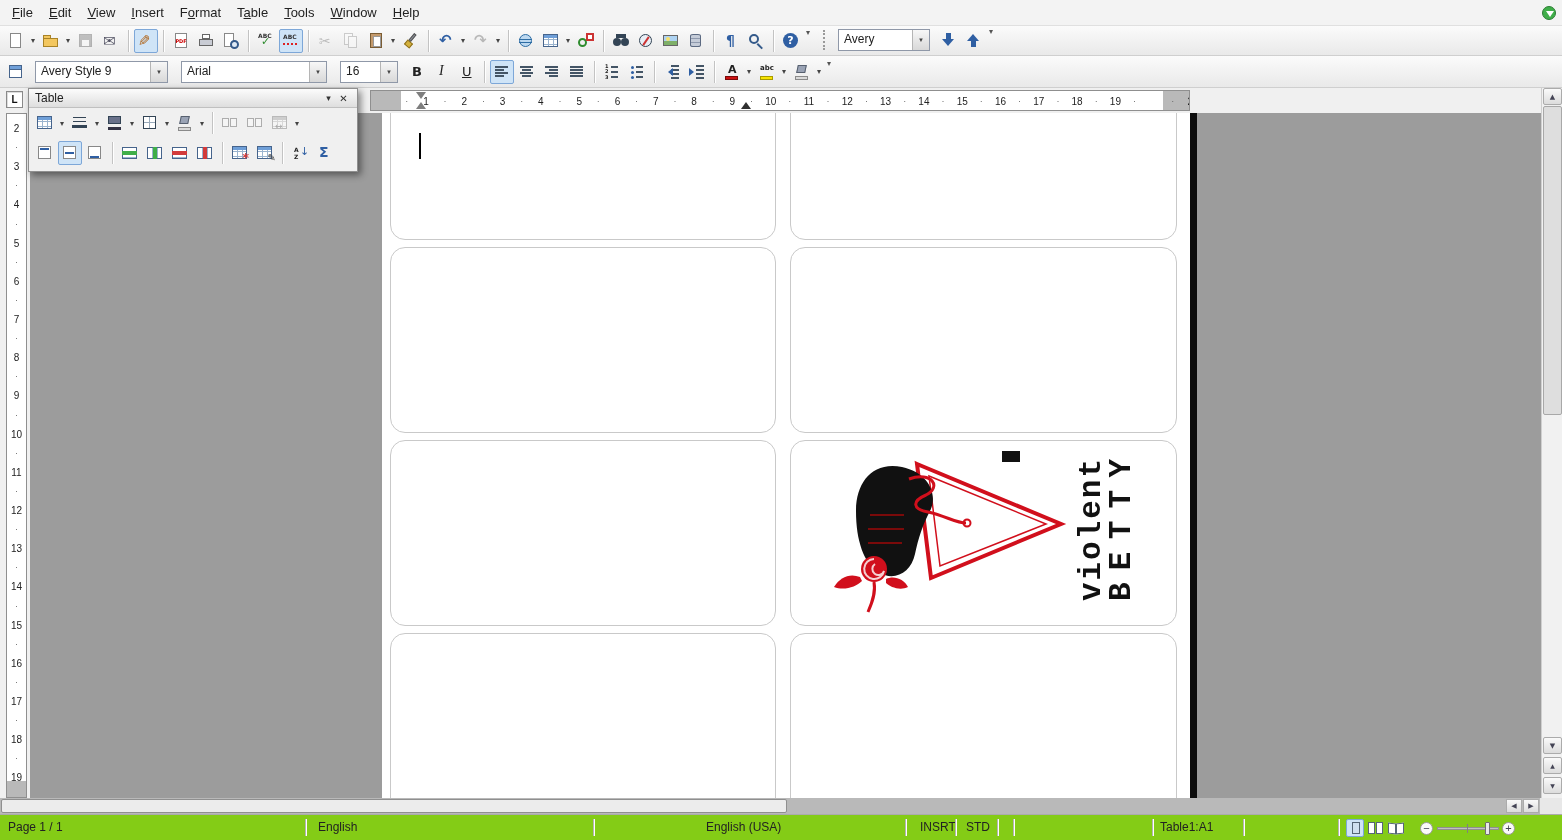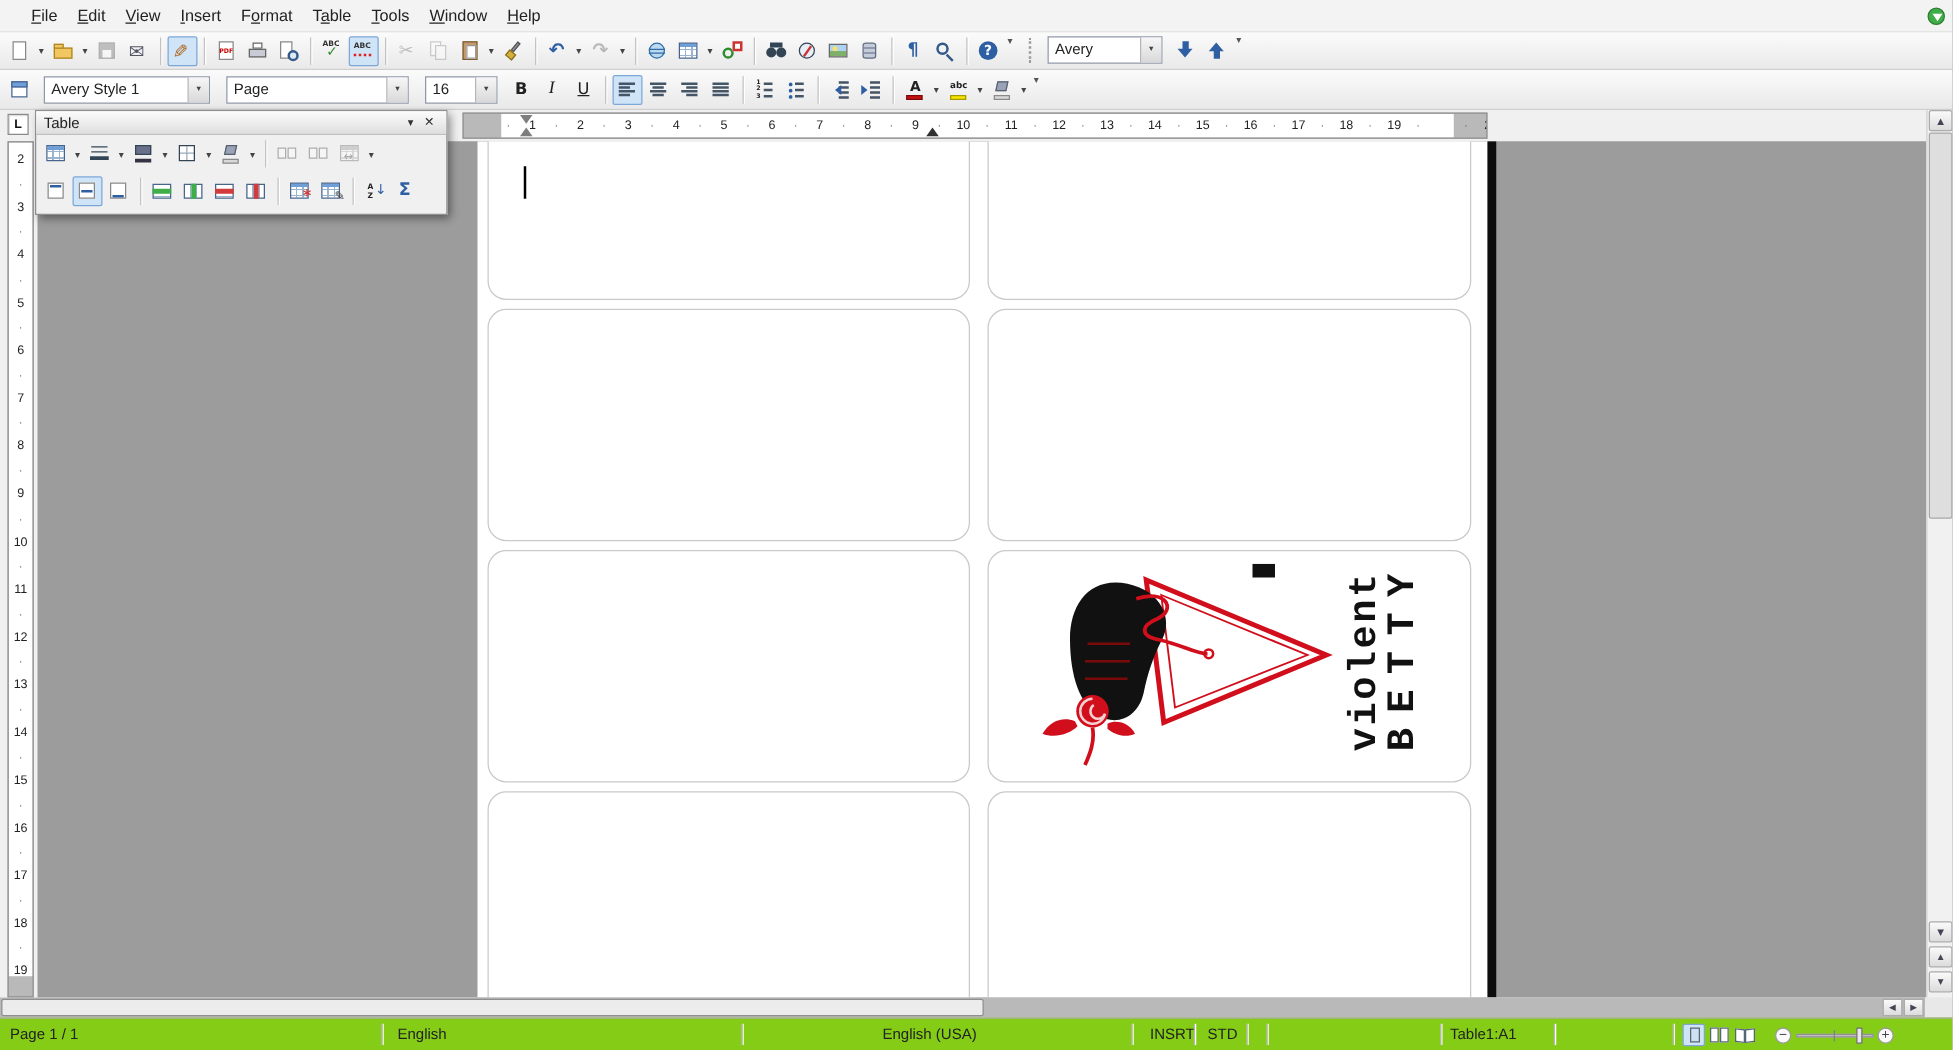--- a/index.html
+++ b/index.html
@@ -1,21 +1,21 @@
 <!DOCTYPE html>
 <html><head>
 <meta charset="utf-8">
 <style>
   html,body{margin:0;padding:0}
   body{width:1562px;height:840px;position:relative;overflow:hidden;background:#f0f0f0;
        font-family:"Liberation Sans",sans-serif;font-size:13px;color:#222;-webkit-font-smoothing:antialiased}
   [data-interactable]{box-sizing:border-box}
 
   
-  #menubar{position:absolute;left:0;top:0;width:100%;height:26px;background:#f3f3f3;border-bottom:1px solid #e0e0e0;display:flex;align-items:center;padding-left:17px}
+  #menubar{position:absolute;left:0;top:0;width:100%;height:26px;background:#f3f3f3;border-bottom:1px solid #e0e0e0;display:flex;align-items:center;padding-left:4px}
   .menu-item{padding:4px 8px;cursor:default}
   .menu-item .u{text-decoration:underline}
   #update-icon{position:absolute;right:6px;top:6px;width:14px;height:14px;border-radius:50%;background:#3fae49;border:1px solid #2c7d34}
   #update-icon::before{content:"";position:absolute;left:3px;top:4px;border:4px solid transparent;border-top:6px solid #fff}
 
   .toolbar{position:absolute;left:0;width:100%;background:linear-gradient(#fbfbfb,#e9e9e9);border-bottom:1px solid #cfcfcf}
   #stdbar{top:26px;height:30px}
   #fmtbar{top:56px;height:32px}
   .bar-items{display:flex;align-items:center;height:100%;padding:0 4px;gap:1px}
 
@@ -339,25 +339,25 @@
       </div>
   </div>
 </div>
 
 <div id="fmtbar" class="toolbar" data-interactable="false">
   <div id="fmt-items" class="bar-items" data-interactable="false">
       <div class="tb-btn" data-interactable="true">
         <span class="icon i-styles" data-interactable="false"></span>
       </div>
       <div class="combo" data-interactable="true" style="width: 133px;">
-        <span class="combo-text" data-interactable="false">Avery Style 1</span>
+        <span class="combo-text" data-interactable="false">Avery Style 9</span>
         <span class="combo-arrow" data-interactable="true"></span>
       </div>
       <div class="combo" data-interactable="true" style="width: 146px;">
-        <span class="combo-text" data-interactable="false">Page</span>
+        <span class="combo-text" data-interactable="false">Arial</span>
         <span class="combo-arrow" data-interactable="true"></span>
       </div>
       <div class="combo" data-interactable="true" style="width: 58px;">
         <span class="combo-text" data-interactable="false">16</span>
         <span class="combo-arrow" data-interactable="true"></span>
       </div>
       <div class="tb-btn" data-interactable="true">
         <span class="icon i-bold" data-interactable="false"></span>
       </div>
       <div class="tb-btn" data-interactable="true">

